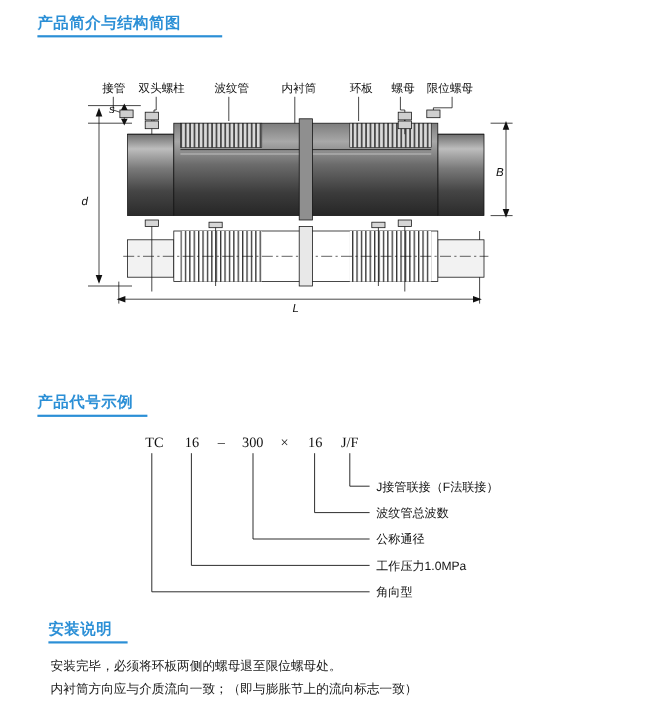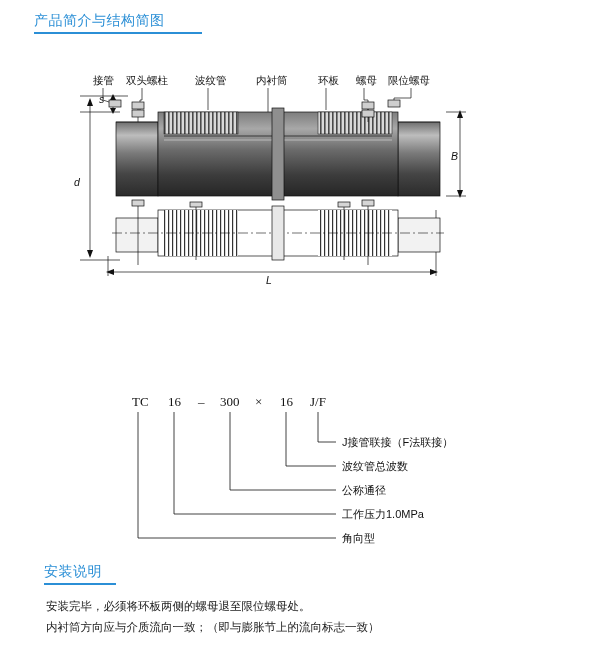--- a/index.html
+++ b/index.html
@@ -18,21 +18,21 @@
   .page {
     position: relative;
     width: 600px;
     height: 652px;
   }
 
   
   .section-title {
     position: absolute;
     font-size: 14px;
-    font-weight: normal;
+    font-weight: bold;
     color: #2b8fd6;
     letter-spacing: 0.5px;
     white-space: nowrap;
   }
   .section-title.underline::after {
     content: "";
     display: block;
     position: absolute;
     left: 0;
     right: 0;
@@ -245,20 +245,21 @@
           <line x1="276" y1="146" x2="276" y2="200"></line>
           <rect x="64" y="140" width="12" height="6"></rect>
           <rect x="294" y="140" width="12" height="6"></rect>
           <rect x="122" y="142" width="12" height="5"></rect>
           <rect x="270" y="142" width="12" height="5"></rect>
         </g>
       </g>
     </svg>
   </div>
 
+  <div class="section-title underline" id="title-2">产品代号示例</div>
 
   <div id="figure2">
     <svg width="520" height="165" viewBox="0 0 520 165" xmlns="http://www.w3.org/2000/svg">
 
       <g>
         <text class="code-txt" x="92" y="16">TC</text>
         <text class="code-txt" x="128" y="16">16</text>
         <text class="code-txt" x="158" y="16">–</text>
         <text class="code-txt" x="180" y="16">300</text>
         <text class="code-txt" x="215" y="16">×</text>

